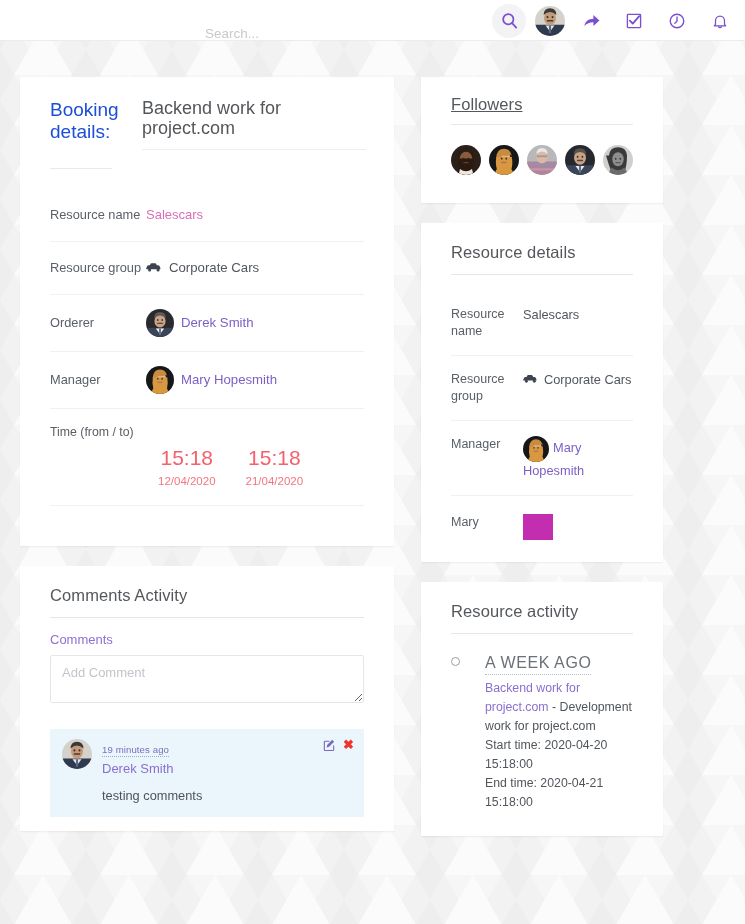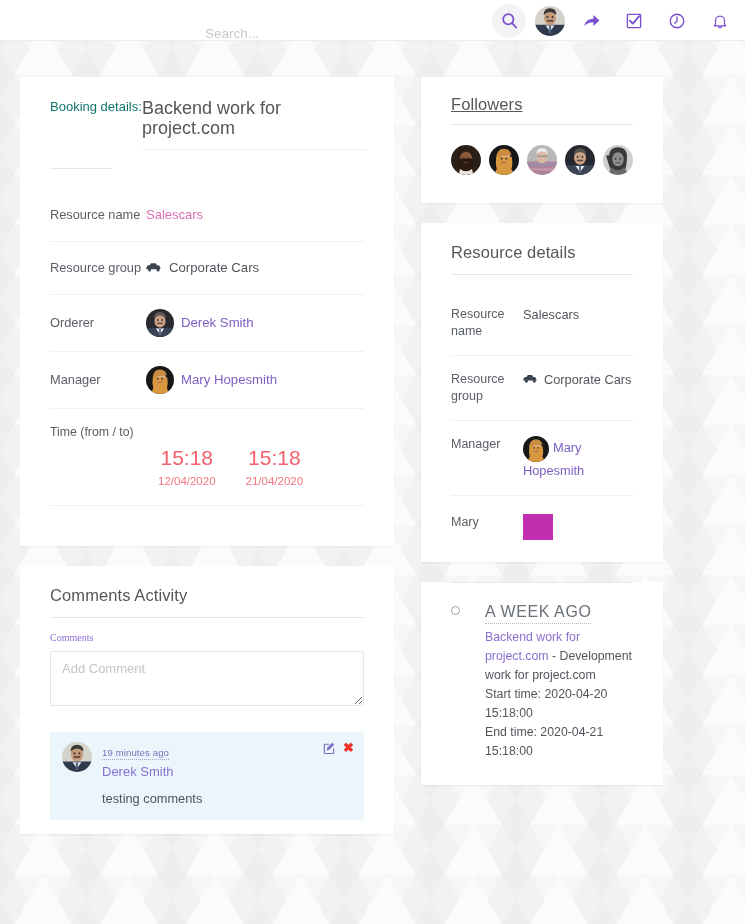--- a/index.html
+++ b/index.html
@@ -65,21 +65,21 @@
     font-weight: 400;
     padding: 20px 28px 12px 30px;
     letter-spacing: .1px;
   }
   .card-title.small { padding: 18px 22px 10px 30px; text-decoration: underline; }
   .title-rule { height:1px; background:#e7e7e7; margin: 0 30px; }
 
   
   .bd-head { display:flex; padding: 22px 28px 0 30px; }
   .bd-head-label {
-    width: 92px; font-size: 13px; color: #0f766e; line-height: 1.18; flex:none;
+    width: 92px; font-size: 19px; color: #1d4ed8; line-height: 1.18; flex:none;
   }
   .bd-head-value { flex: 1; font-size: 18px; color: #53565a; padding-bottom: 10px; border-bottom: 1px solid #eeeeee; line-height: 1.1;}
   .bd-head-rule { margin: 18px 0 0 30px; width: 62px; height:1px; background:#e9e9e9; }
 
   .row {
     display:flex; align-items:center;
     margin: 0 30px; padding: 14px 0 14px 0;
     border-bottom: 1px solid #eef2f7;
     min-height: 53px;
   }
@@ -115,24 +115,24 @@
   .circle-o { width: 9px; height: 9px; border: 1px solid #9aa0a6; border-radius: 50%; display:block; }
   .act-body { flex:1; }
   .act-when {
     font-size: 16px; letter-spacing: .6px; color: #6b7179;
     border-bottom: 1px dotted #b9bec4; display:inline-block; padding-bottom: 2px;
   }
   .act-text { font-size: 12.3px; color: #51565c; line-height: 1.55; margin-top: 4px; }
   .act-text a { color: #8a6fd0; text-decoration:none; cursor:pointer; }
 
   
-  .comments-label { font-size: 10px; color: #8e6fd8; padding: 6px 30px 8px 30px; font-family: Liberation Serif, serif; }
+  .comments-label { font-size: 13px; color: #8e6fd8; padding: 6px 30px 8px 30px; }
   .comment-box-wrap { padding: 0 30px; }
   textarea.comment-box {
-    width: 100%; height: 55px; resize: vertical;
+    width: 100%; height: 48px; resize: vertical;
     border: 1px solid #e6e6ea; border-radius: 2px;
     font-family: "Liberation Sans", sans-serif; font-size: 13px;
     color: #55595f; padding: 9px 11px; outline: none; background:#fff;
   }
   textarea.comment-box::placeholder { color: #c3c5cb; }
 
   .comment-item {
     margin: 22px 30px 0 30px;
     background: #eaf6fb;
     padding: 10px 12px 14px 12px;
@@ -447,20 +447,21 @@
 
       <div class="rd-row" style="border-bottom:none;padding:18px 0 22px 0">
         <div class="rd-label">Mary</div>
         <div class="rd-value">
           <span class="swatch" style="background:#c32eb0"></span>
         </div>
       </div>
     </div>
 
     <div class="card" style="margin-top:20px">
+      <div class="card-title">Resource activity</div>
       <div class="title-rule"></div>
 
       <div class="act-item">
         <div class="act-bullet">
           <span class="circle-o"></span>
         </div>
         <div class="act-body">
           <div><span class="act-when">A WEEK AGO</span></div>
           <div class="act-text">
             <a>Backend work for project.com</a><span> - </span><span>Development work for project.com</span><br>

